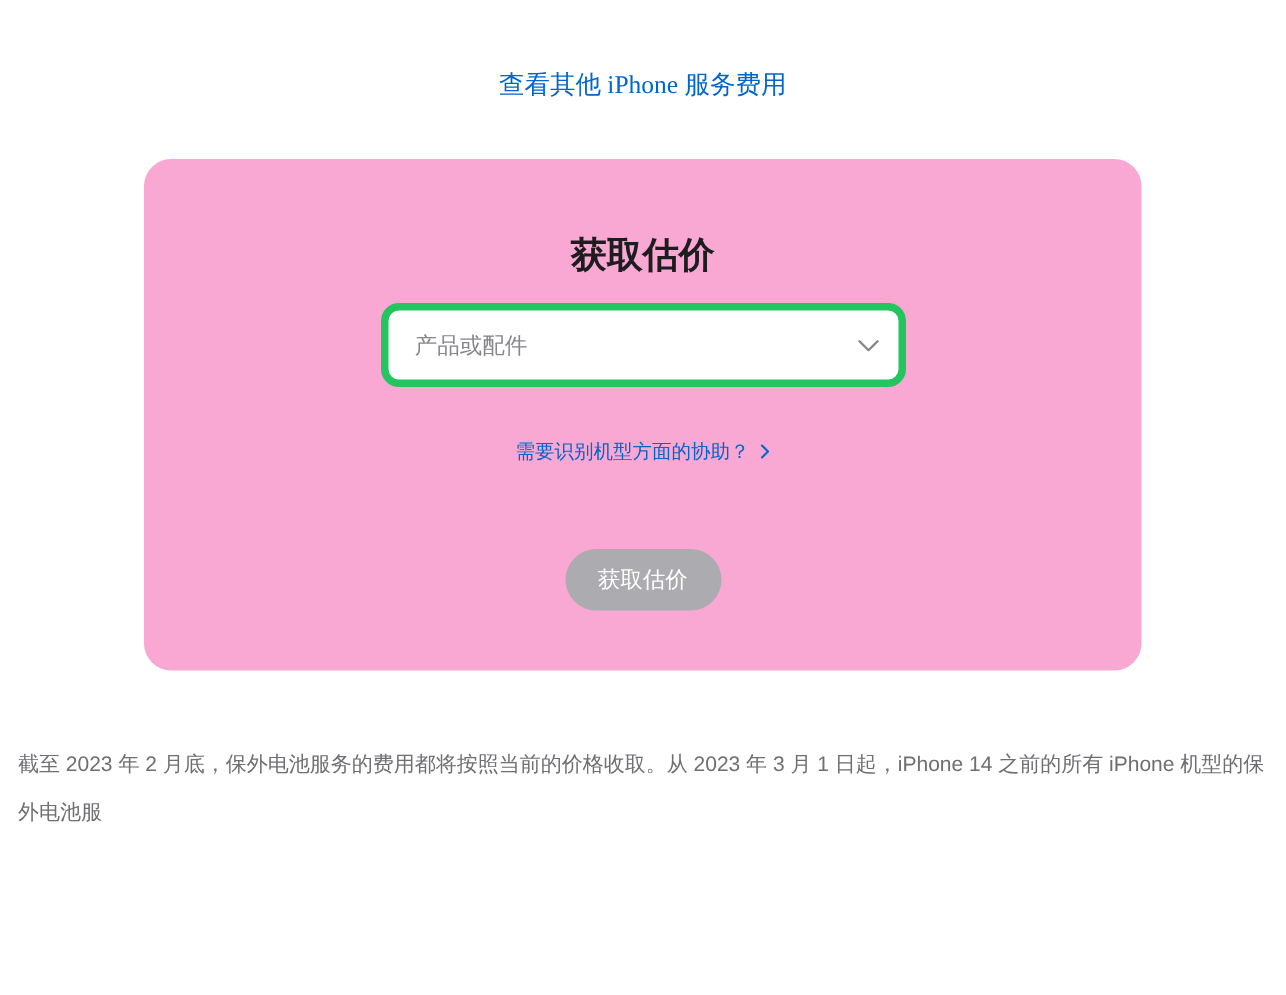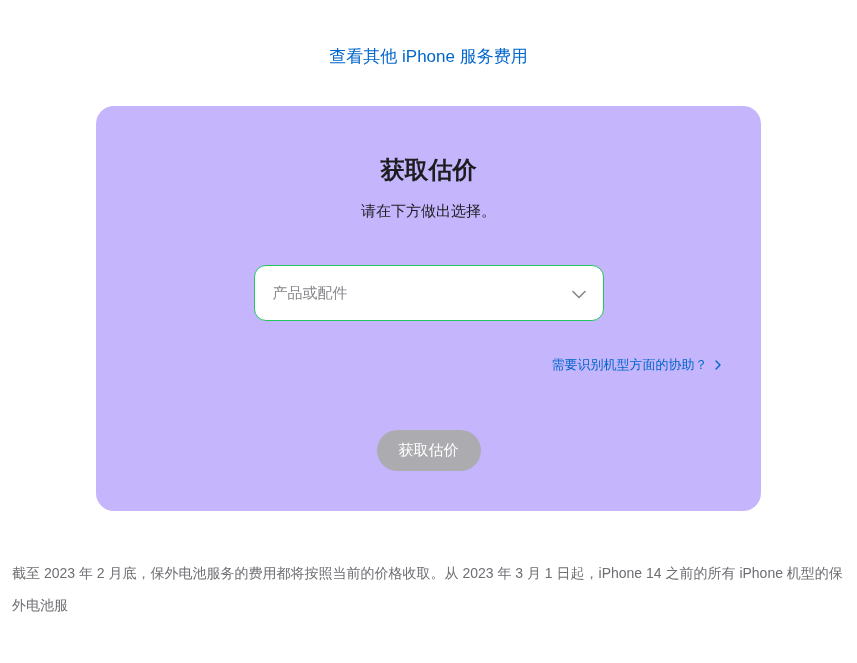--- a/index.html
+++ b/index.html
@@ -20,25 +20,26 @@
     }
     .top-link {
       text-align: center;
       margin-bottom: 38px;
     }
     .top-link a {
       color: #0066cc;
       text-decoration: none;
       font-size: 17px;
       cursor: pointer;
+      font-family: Liberation Serif, serif;
     }
     .card {
       width: 665px;
       margin: 0 auto;
-      background: #c4b5fd;
+      background: #f9a8d4;
       border-radius: 18px;
       padding: 48px 40px 40px 40px;
     }
     .card-title {
       text-align: center;
       font-size: 24px;
       font-weight: 600;
       margin-bottom: 16px;
     }
     .card-subtitle {
@@ -49,37 +50,37 @@
     }
     .select-wrap {
       width: 350px;
       margin: 0 auto 20px auto;
       position: relative;
     }
     .select-input {
       width: 100%;
       height: 56px;
       background: #ffffff;
-      border: 1px solid #22c55e;
+      border: 5px solid #22c55e;
       border-radius: 12px;
       padding: 0 44px 0 18px;
       font-size: 15px;
       color: #86868b;
       display: flex;
       align-items: center;
       cursor: pointer;
     }
     .select-input .chevron {
       position: absolute;
       right: 18px;
       top: 50%;
       transform: translateY(-50%);
     }
     .help-link {
-      text-align: right;
+      text-align: center;
       margin-top: 34px;
       margin-bottom: 56px;
     }
     .help-link a {
       color: #0066cc;
       text-decoration: none;
       font-size: 13px;
       cursor: pointer;
     }
     .help-link .chevron-right {
@@ -114,21 +115,20 @@
 </head>
 <body>
 
 <div class="container">
   <div class="top-link">
     <a>查看其他 iPhone 服务费用</a>
   </div>
 
   <div class="card">
     <h2 class="card-title">获取估价</h2>
-    <p class="card-subtitle">请在下方做出选择。</p>
 
     <div class="select-wrap">
       <div class="select-input">
         <span>产品或配件</span>
         <span class="chevron">
           <svg width="14" height="8" viewBox="0 0 14 8" fill="none">
             <path d="M1 1L7 7L13 1" stroke="#86868b" stroke-width="1.6" stroke-linecap="round" stroke-linejoin="round"></path>
           </svg>
         </span>
       </div>

